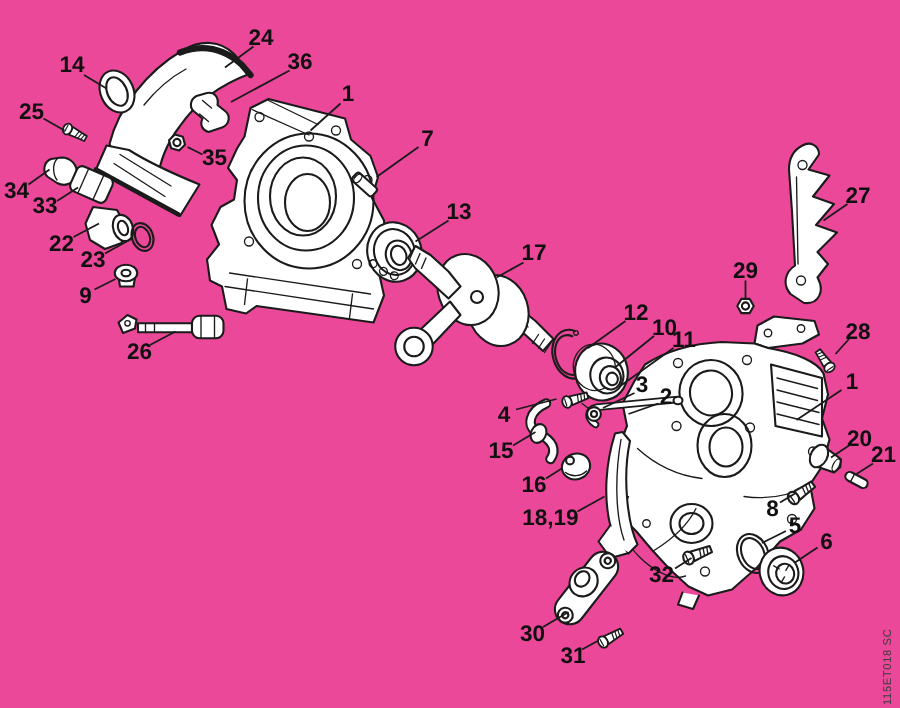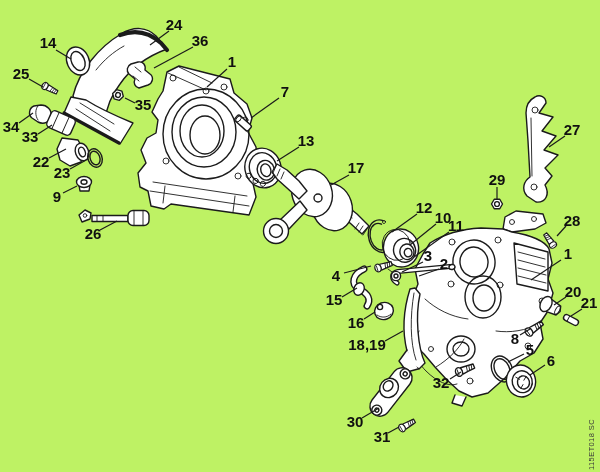--- a/index.html
+++ b/index.html
@@ -10,21 +10,21 @@
   .thin{stroke-width:0.9;}
   .thick{stroke-width:4.2;}
   .leader{stroke:var(--line,#1b1b1b);stroke-width:1.2;}
   .callout{font-family:"Liberation Sans",sans-serif;font-weight:bold;font-size:15px;
            fill:var(--label,#101010);text-anchor:middle;}
   .wm{font-family:"Liberation Sans",sans-serif;font-size:7.5px;fill:#3a3a3a;letter-spacing:0.4px;}
 </style>
 </head>
 <body>
 
-<div class="stage" style="background: #bef264;">
+<div class="stage" style="background: #ec4899;">
 <svg id="diagram-svg" width="600" height="472" viewBox="0 0 600 472">
 
   <defs>
     <g id="sym-screw" class="part pw">
       <path d="M3,-3.4 L9,-2.8 L16,-2.2 L16,2.2 L9,2.8 L3,3.4 Z"></path>
       <ellipse cx="0" cy="0" rx="3.4" ry="4.4"></ellipse>
       <path class="thin" d="M9,-2.7 L8,2.7 M11.5,-2.5 L10.5,2.5 M14,-2.3 L13,2.3 M-1,-2.8 L-1,2.8"></path>
     </g>
     <g id="sym-nut" class="part pw">
       <polygon points="5.5,0 2.75,4.76 -2.75,4.76 -5.5,0 -2.75,-4.76 2.75,-4.76"></polygon>

